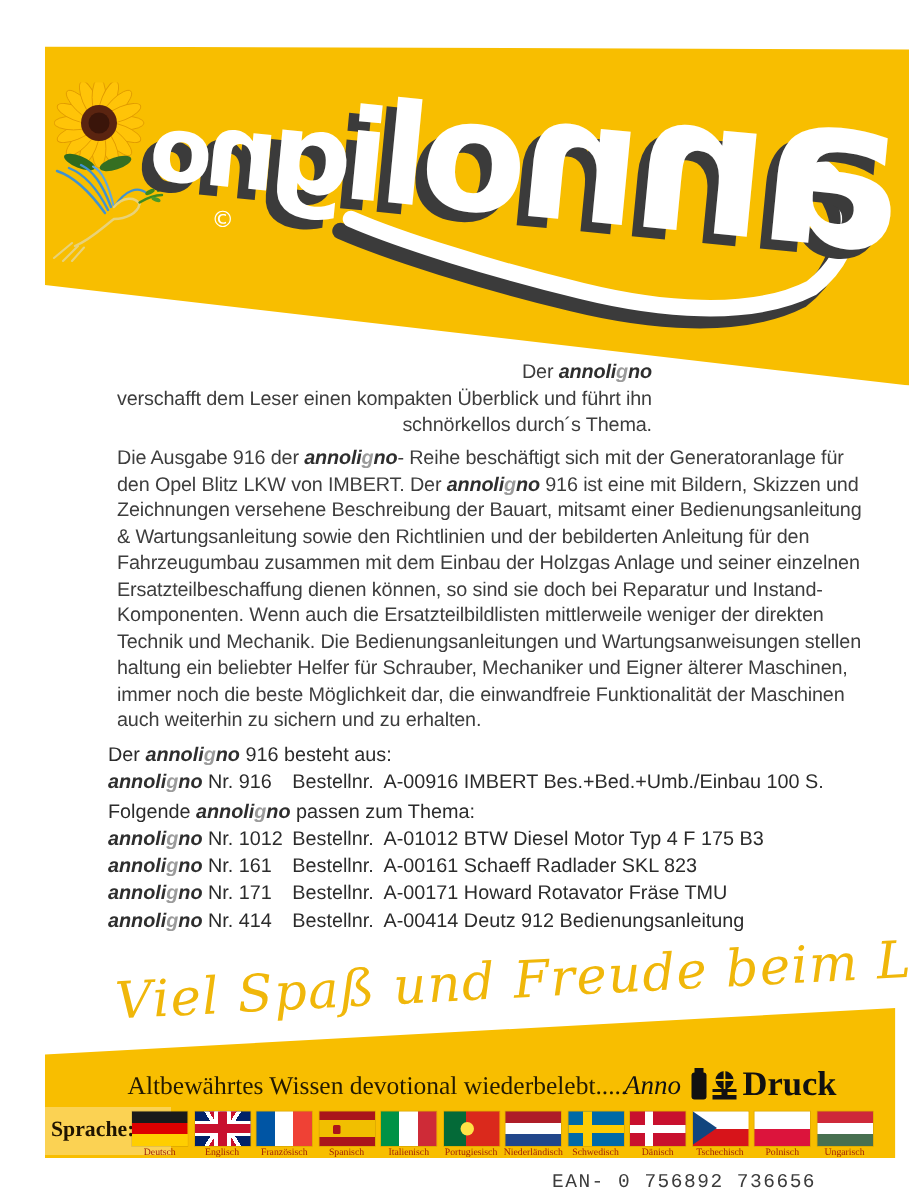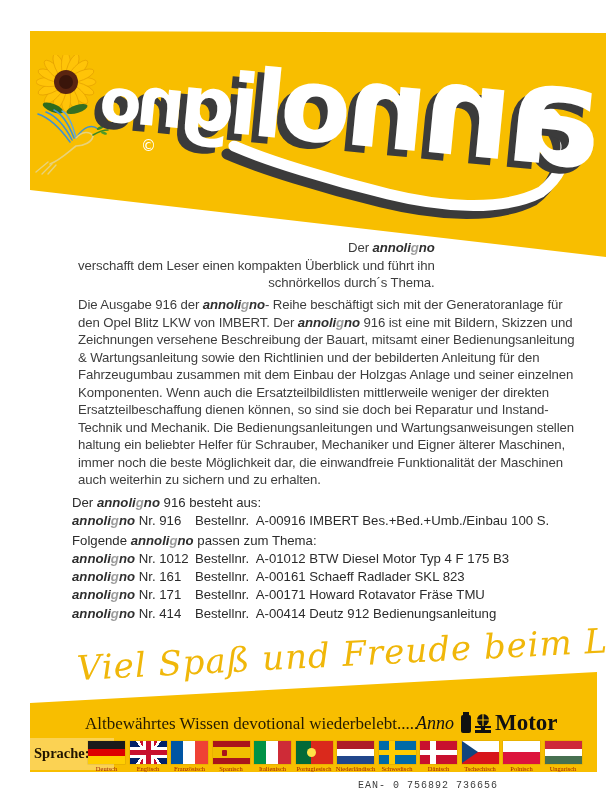--- a/index.html
+++ b/index.html
@@ -80,22 +80,22 @@
   .flag-denmark{background:
     linear-gradient(90deg,transparent 0 27%,#fff 27% 42%,transparent 42%),
     linear-gradient(180deg,transparent 0 39%,#fff 39% 61%,transparent 61%),#C8102E;}
   .flag-czech{background:linear-gradient(180deg,#fff 0 50%,#D7141A 50%);}
   .flag-czech::after{content:"";position:absolute;left:0;top:0;width:0;height:0;
     border-top:11.5px solid transparent;border-bottom:11.5px solid transparent;
     border-left:16px solid #11457E;}
   .flag-poland{background:linear-gradient(180deg,#fff 0 50%,#DC143C 50%);}
   .flag-hungary{background:linear-gradient(180deg,#CE2939 0 33%,#fff 33% 66%,#477050 66%);}
 
-  .ean{position:absolute;left:358px;top:780px;font-family:"Liberation Mono",monospace;
-       font-size:10px;color:#3c3c3c;letter-spacing:1px;}
+  .ean{position:absolute;left:368px;top:780px;font-family:"Liberation Mono",monospace;
+       font-size:13px;color:#3c3c3c;letter-spacing:1px;}
 </style>
 </head>
 <body>
 
 <div class="page">
 
   <div class="banner"></div>
 
   <svg class="art" style="left:36px;top:55px;" width="62" height="62" viewBox="0 0 62 62">
     <g>
@@ -170,22 +170,22 @@
       <div class="tline">verschafft dem Leser einen kompakten Überblick und führt ihn</div>
       <div class="tline">schnörkellos durch´s Thema.</div>
     </div>
 
   <div class="textblock descr">
       <div class="tline">Die Ausgabe 916 der <span class="brand"><span>annoli</span><span class="g">g</span><span>no</span></span>- Reihe beschäftigt sich mit der Generatoranlage für</div>
       <div class="tline">den Opel Blitz LKW von IMBERT. Der <span class="brand"><span>annoli</span><span class="g">g</span><span>no</span></span> 916 ist eine mit Bildern, Skizzen und</div>
       <div class="tline">Zeichnungen versehene Beschreibung der Bauart, mitsamt einer Bedienungsanleitung</div>
       <div class="tline">&amp; Wartungsanleitung sowie den Richtlinien und der bebilderten Anleitung für den</div>
       <div class="tline">Fahrzeugumbau zusammen mit dem Einbau der Holzgas Anlage und seiner einzelnen</div>
+      <div class="tline">Ersatzteilbeschaffung dienen können, so sind sie doch bei Reparatur und Instand-</div>
       <div class="tline">Komponenten. Wenn auch die Ersatzteilbildlisten mittlerweile weniger der direkten</div>
-      <div class="tline">Ersatzteilbeschaffung dienen können, so sind sie doch bei Reparatur und Instand-</div>
       <div class="tline">Technik und Mechanik. Die Bedienungsanleitungen und Wartungsanweisungen stellen</div>
       <div class="tline">haltung ein beliebter Helfer für Schrauber, Mechaniker und Eigner älterer Maschinen,</div>
       <div class="tline">immer noch die beste Möglichkeit dar, die einwandfreie Funktionalität der Maschinen</div>
       <div class="tline">auch weiterhin zu sichern und zu erhalten.</div>
     </div>
 
   <div class="sect h-besteht">Der <span class="brand"><span>annoli</span><span class="g">g</span><span>no</span></span> 916 besteht aus:</div>
   <div class="sect r-besteht">
       <div class="prow"><span class="brand"><span>annoli</span><span class="g">g</span><span>no</span></span> Nr. <span class="num">916</span> Bestellnr.  A-00916 IMBERT Bes.+Bed.+Umb./Einbau 100 S.</div>
     </div>
@@ -206,21 +206,21 @@
     <span class="anno">Anno</span>
     <svg width="32" height="24" viewBox="0 0 32 24">
       <rect x="1" y="4" width="10" height="18" rx="2" fill="#111"></rect>
       <rect x="3" y="1" width="6" height="4" fill="#111"></rect>
       <rect x="15" y="19" width="16" height="3" fill="#111"></rect>
       <rect x="21" y="11" width="4" height="9" fill="#111"></rect>
       <circle cx="23" cy="9" r="6" fill="#111"></circle>
       <path d="M17,9 H29 M23,3 V15" stroke="#F8BE00" stroke-width="1.2"></path>
       <rect x="15" y="15" width="16" height="2" fill="#111"></rect>
     </svg>
-    <span class="druck">Motor</span>
+    <span class="druck">Druck</span>
   </div>
 
   <div class="spr-box"></div>
   <div class="spr-label">Sprache:</div>
 
   <div class="flags">
       <span class="lang">
         <span class="flag flag-germany"></span>
         <span class="lang-name">Deutsch</span>
       </span>

